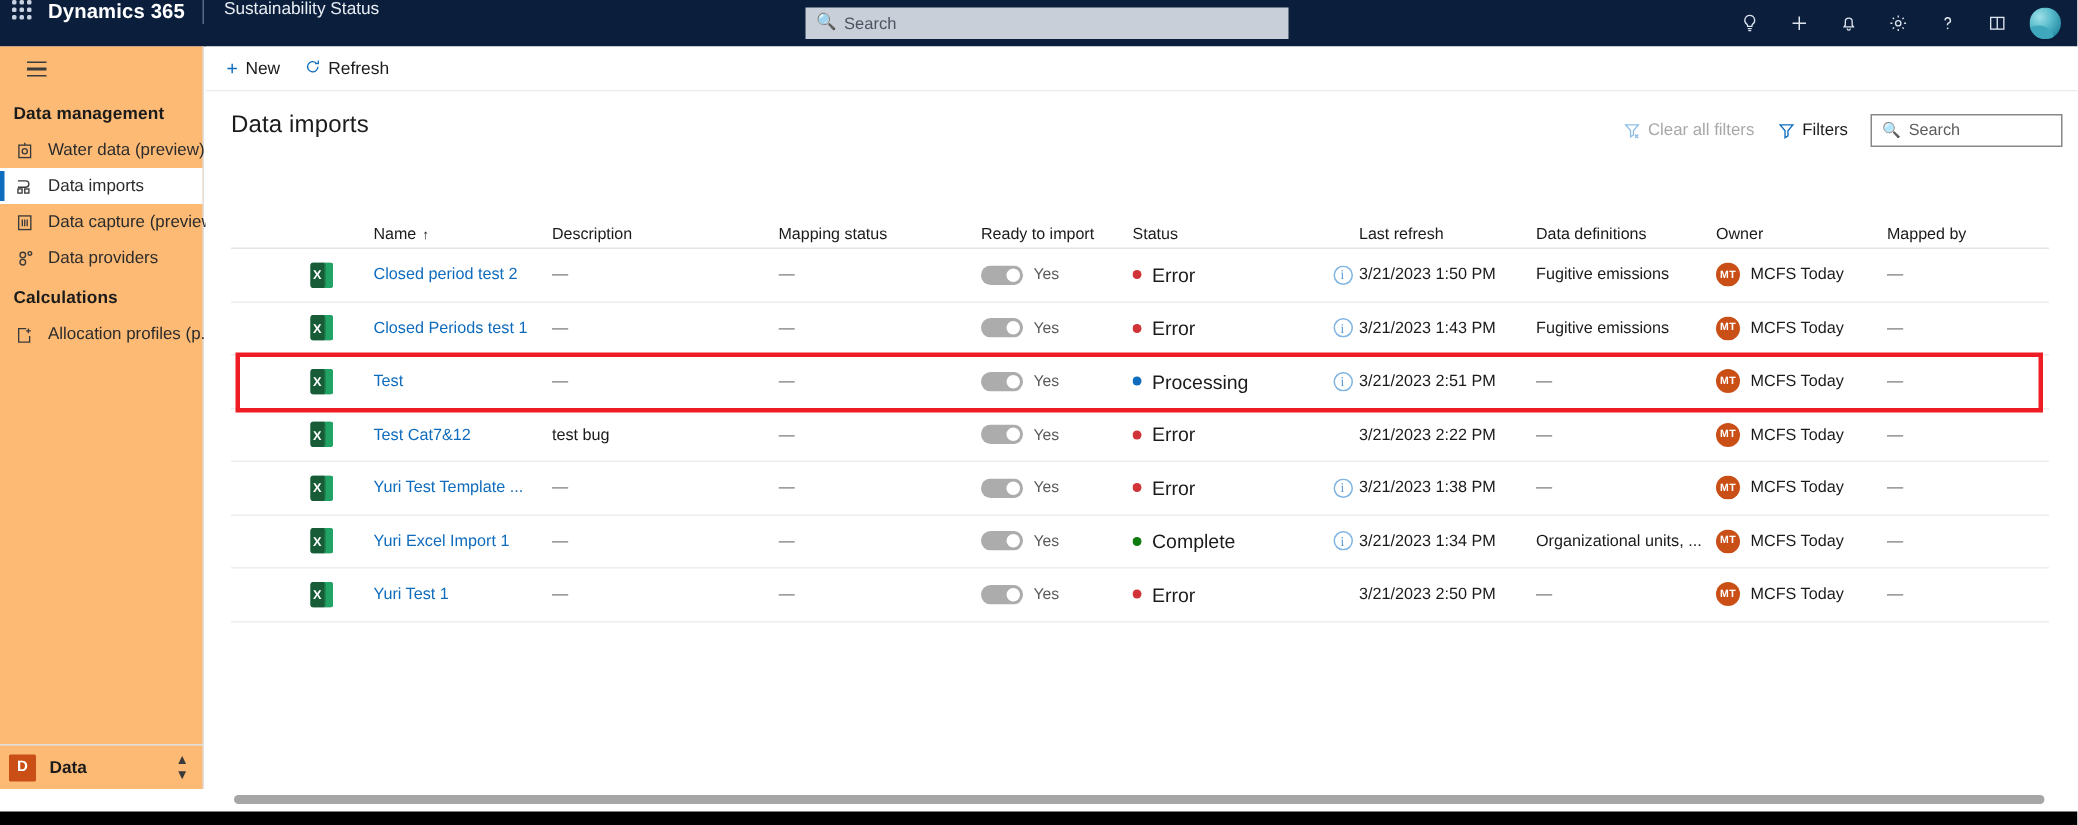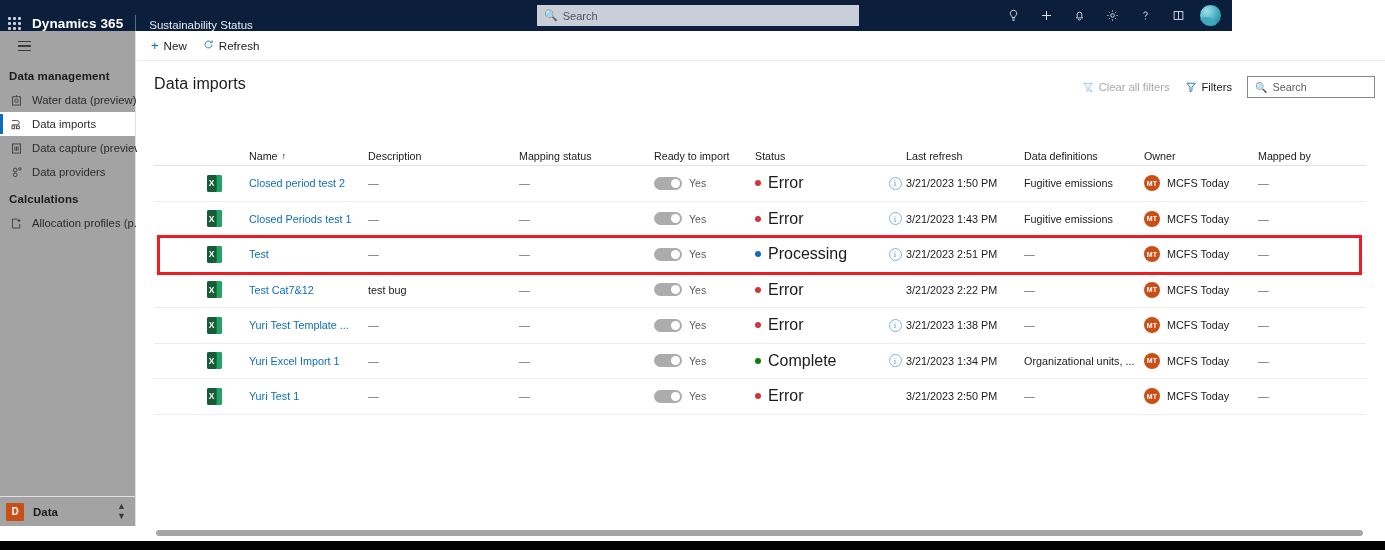--- a/index.html
+++ b/index.html
@@ -5,22 +5,22 @@
   * { box-sizing: border-box; margin: 0; padding: 0; }
   html, body {
     width: 1385px; height: 550px;
     font-family: "Liberation Sans", sans-serif;
     background: #ffffff; overflow: hidden;
   }
   #app { position: relative; width: 1385px; height: 550px; background: #fff; }
 
   
   .topbar {
-    position: absolute; left: 0; top: 0; width: 1232px; height: 31px;
-    background: #0b1f3d; display: flex; align-items: flex-end;
+    position: absolute; left: 0; top: 0; width: 1385px; height: 31px;
+    background: #0b1f3d; display: flex; align-items: flex-start;
   }
   .waffle {
     width: 14px; height: 14px; margin-left: 8px; margin-right: 10px;
     display: grid; grid-template-columns: repeat(3, 3px); grid-template-rows: repeat(3, 3px);
     gap: 2px; cursor: pointer;
   }
   .waffle i { background: #c8d2e0; border-radius: 1px; display: block; width: 3px; height: 3px; }
   .brand {
     color: #ffffff; font-size: 13.5px; font-weight: bold; letter-spacing: .1px;
     padding-right: 12px; white-space: nowrap; cursor: pointer;
@@ -47,21 +47,21 @@
     position: relative; overflow: hidden; cursor: pointer; border: 1px solid #0b1f3d;
   }
   .avatar-top::after {
     content: ""; position: absolute; left: -4px; bottom: -7px; width: 20px; height: 16px;
     background: #3fa8bd; border-radius: 50%;
   }
 
   
   .sidebar {
     position: absolute; left: 0; top: 31px; width: 136px; height: 495px;
-    background: #a3a3a3; border-right: 1px solid #e0e0e0;
+    background: #fdba74; border-right: 1px solid #e0e0e0;
   }
   .hamburger {
     width: 40px; height: 30px; display: flex; flex-direction: column; justify-content: center;
     align-items: center; gap: 3px; margin-left: 4px; cursor: pointer;
   }
   .hamburger i { width: 13px; height: 1.6px; background: #3b3b3b; display: block; }
   .sec-title {
     font-size: 11.5px; font-weight: bold; color: #1b1b1b; padding: 9px 0 6px 9px; letter-spacing: .1px;
   }
   .nav-item {
@@ -156,21 +156,21 @@
     width: 28px; height: 13px; border-radius: 7px; background: #acacac; position: relative;
     cursor: pointer; flex: 0 0 28px;
   }
   .toggle::after {
     content: ""; position: absolute; right: 2px; top: 2px; width: 9px; height: 9px;
     border-radius: 50%; background: #fff;
   }
   .toggle-label { font-size: 10.5px; color: #5c5c5c; margin-left: 7px; }
 
   .dot { width: 6px; height: 6px; border-radius: 50%; flex: 0 0 6px; margin-right: 7px; }
-  .status-text { font-size: 16px; color: #1b1b1b; }
+  .status-text { font-size: 13px; color: #1b1b1b; }
 
   .infoicon {
     width: 13px; height: 13px; border-radius: 50%; border: 1.2px solid #7fb4e3;
     color: #5b9bd5; font-size: 9px; display: flex; align-items: center; justify-content: center;
     font-family: "Liberation Serif", serif; cursor: pointer;
   }
 
   .owner-av {
     width: 16px; height: 16px; border-radius: 50%; background: #c94f17; color: #fff;
     font-size: 7px; font-weight: bold; display: flex; align-items: center; justify-content: center;

